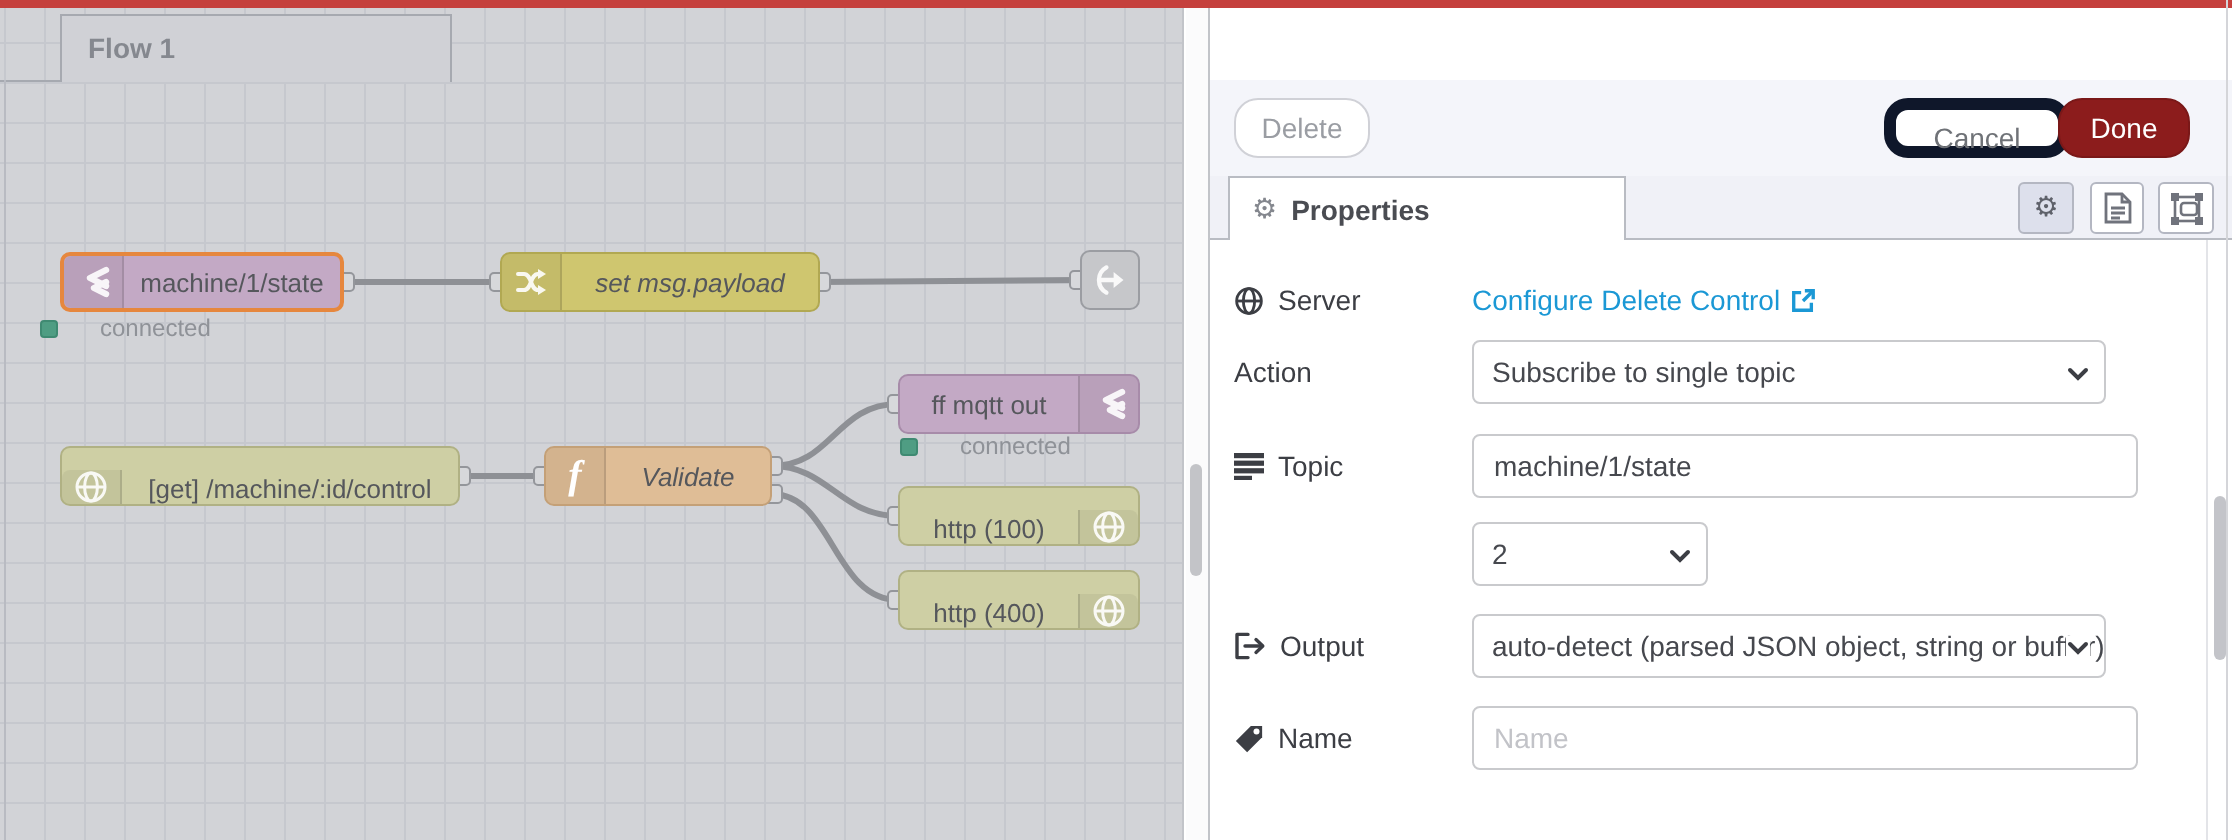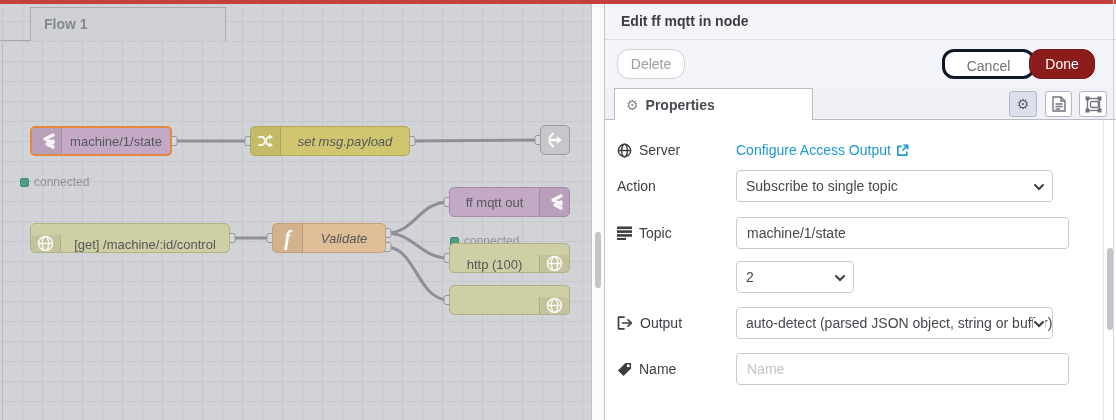--- a/index.html
+++ b/index.html
@@ -33,40 +33,40 @@
   .node .lbl { flex:1; display:flex; align-items:center; justify-content:center;
     padding:0 8px; white-space:nowrap; }
   .n-mqtt { background:#c3a9c5; border-color:#a78ba9; }
   .n-change { background:#cfc66f; border-color:#b1a852; }
   .n-http { background:#cecfa4; border-color:#b0b184;align-items:flex-end; }
   .n-func { background:#dfbd96; border-color:#c4a077; }
   .n-link { background:#c6c7ca; border-color:#9b9da2; }
   .n-selected { border:2px solid #e6873e !important; }
   .node svg { display:block; }
 
-  .status { position:absolute; display:flex; align-items:center; gap:5px;
-    font-size:12px; color:#8f9298;margin-top:18px; }
+  .status { position:absolute; display:flex; align-items:center; gap:21px;
+    font-size:12px; color:#8f9298; }
   .status .dot { width:9px; height:9px; border-radius:2px; background:#4f9d83;
     border:1px solid #3f8a72; }
 
   .ws-vscroll { position:absolute; left:593px; top:4px; width:11px; height:416px; background:#fbfbfc; }
   .ws-vscroll .thumb { position:absolute; left:2px; top:228px; width:6px; height:56px;
     background:#c3c4c8; border-radius:3px; }
 
   
   .panel { position:absolute; left:604px; top:4px; width:512px; height:416px;
     background:#fff; border-left:1px solid #c2c4c9; }
   .panel-header { position:absolute; left:0; top:0; width:100%; height:36px;
     background:#f4f5fa; border-bottom:1px solid #dcdde4; font-size:14px; font-weight:bold;
     color:#3b3d42; line-height:35px; padding-left:16px; }
   .btn-row { position:absolute; left:0; top:36px; width:100%; height:48px; background:#f4f5fa; }
   .btn { position:absolute; top:9px; height:30px; border-radius:12px; font-size:14px;
     text-align:center; line-height:28px; cursor:pointer; }
   .btn-delete { left:12px; width:68px; background:#fff; border:1px solid #d0d1d7; color:#9a9da3; }
-  .btn-cancel { left:337px; width:93px; background:#fff; border:3px solid #0f172a; color:#6f7277; }
+  .btn-cancel { left:337px; width:93px; background:#fff; border:6px solid #0f172a; color:#6f7277; }
   .btn-done { left:424px; width:66px; background:#8c1c1c; border:1px solid #7a1818; color:#fff; }
 
   .tab-row { position:absolute; left:0; top:84px; width:100%; height:32px;
     background:#f0f1f7; border-bottom:1px solid #b9bcc3; }
   .prop-tab { position:absolute; left:9px; top:0; width:199px; height:32px; background:#fff;
     border:1px solid #b9bcc3; border-bottom:none; z-index:2; display:flex; align-items:center;
     gap:7px; padding-left:11px; font-size:14px; font-weight:bold; color:#4a4c52; }
   .gear-glyph { font-family:"DejaVu Sans",sans-serif; color:#84878e; font-size:14px; line-height:1; }
   .mini-btn { position:absolute; top:3px; width:28px; height:26px; border:1px solid #b4b7c2;
     border-radius:3px; background:#fff; display:flex; align-items:center; justify-content:center;
@@ -211,29 +211,29 @@
     </div>
 
     <div class="node n-http" style="left:449px; top:281px; width:121px; flex-direction:row-reverse;">
       <div class="icon-box r">
         <svg width="17" height="17" viewBox="0 0 17 17" stroke="#fff" stroke-width="1.5" fill="none" opacity="0.9">
           <circle cx="8.5" cy="8.5" r="7"></circle>
             <path d="M1.5 8.5 H15.5"></path>
           <ellipse cx="8.5" cy="8.5" rx="3.2" ry="7"></ellipse>
         </svg>
       </div>
+      <div class="lbl">http (400)</div>
     </div>
   </div>
 
   <div class="ws-vscroll">
     <div class="thumb"></div>
   </div>
 
   <div class="panel">
-    <div class="panel-header">Edit ff mqtt in node</div>
 
     <div class="btn-row">
       <div class="btn btn-delete">Delete</div>
       <div class="btn btn-cancel">Cancel</div>
       <div class="btn btn-done">Done</div>
     </div>
 
     <div class="tab-row">
       <div class="prop-tab">
         <span class="gear-glyph">⚙</span>
@@ -268,21 +268,21 @@
       <div class="frow" style="top:14px;">
         <span class="flabel">
           <svg width="15" height="15" viewBox="0 0 17 17" stroke="#3c3e44" stroke-width="1.6" fill="none">
             <circle cx="8.5" cy="8.5" r="7"></circle>
               <path d="M1.5 8.5 H15.5"></path>
             <ellipse cx="8.5" cy="8.5" rx="3.2" ry="7"></ellipse>
           </svg>
           <span>Server</span>
         </span>
         <a class="link" href="#">
-          <span>Configure Access Output</span>
+          <span>Configure Delete Control</span>
           <svg width="13" height="13" viewBox="0 0 14 14" stroke="#1b98d5" stroke-width="1.8" fill="none">
             <path d="M6 2.5 H2 V12 H11.5 V8"></path>
               <path d="M8 1.5 H12.5 V6"></path>
               <path d="M12.5 1.5 L7 7"></path>
           </svg>
         </a>
       </div>
 
       <div class="frow" style="top:50px;">
         <span class="flabel">

